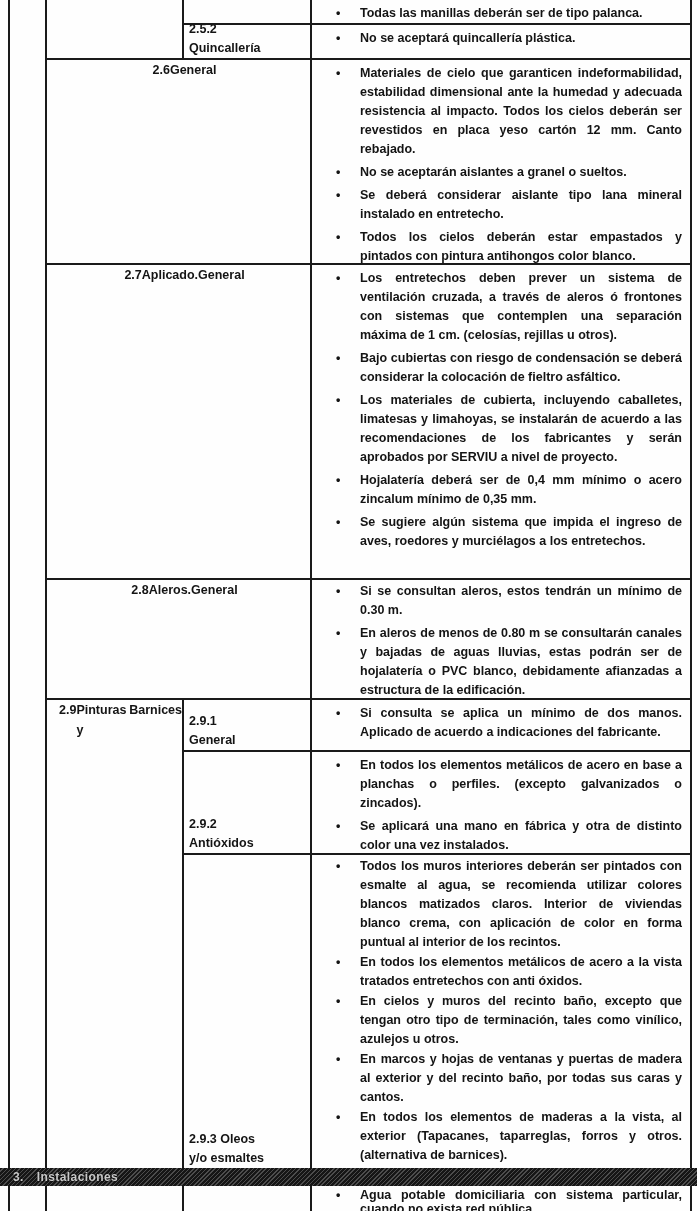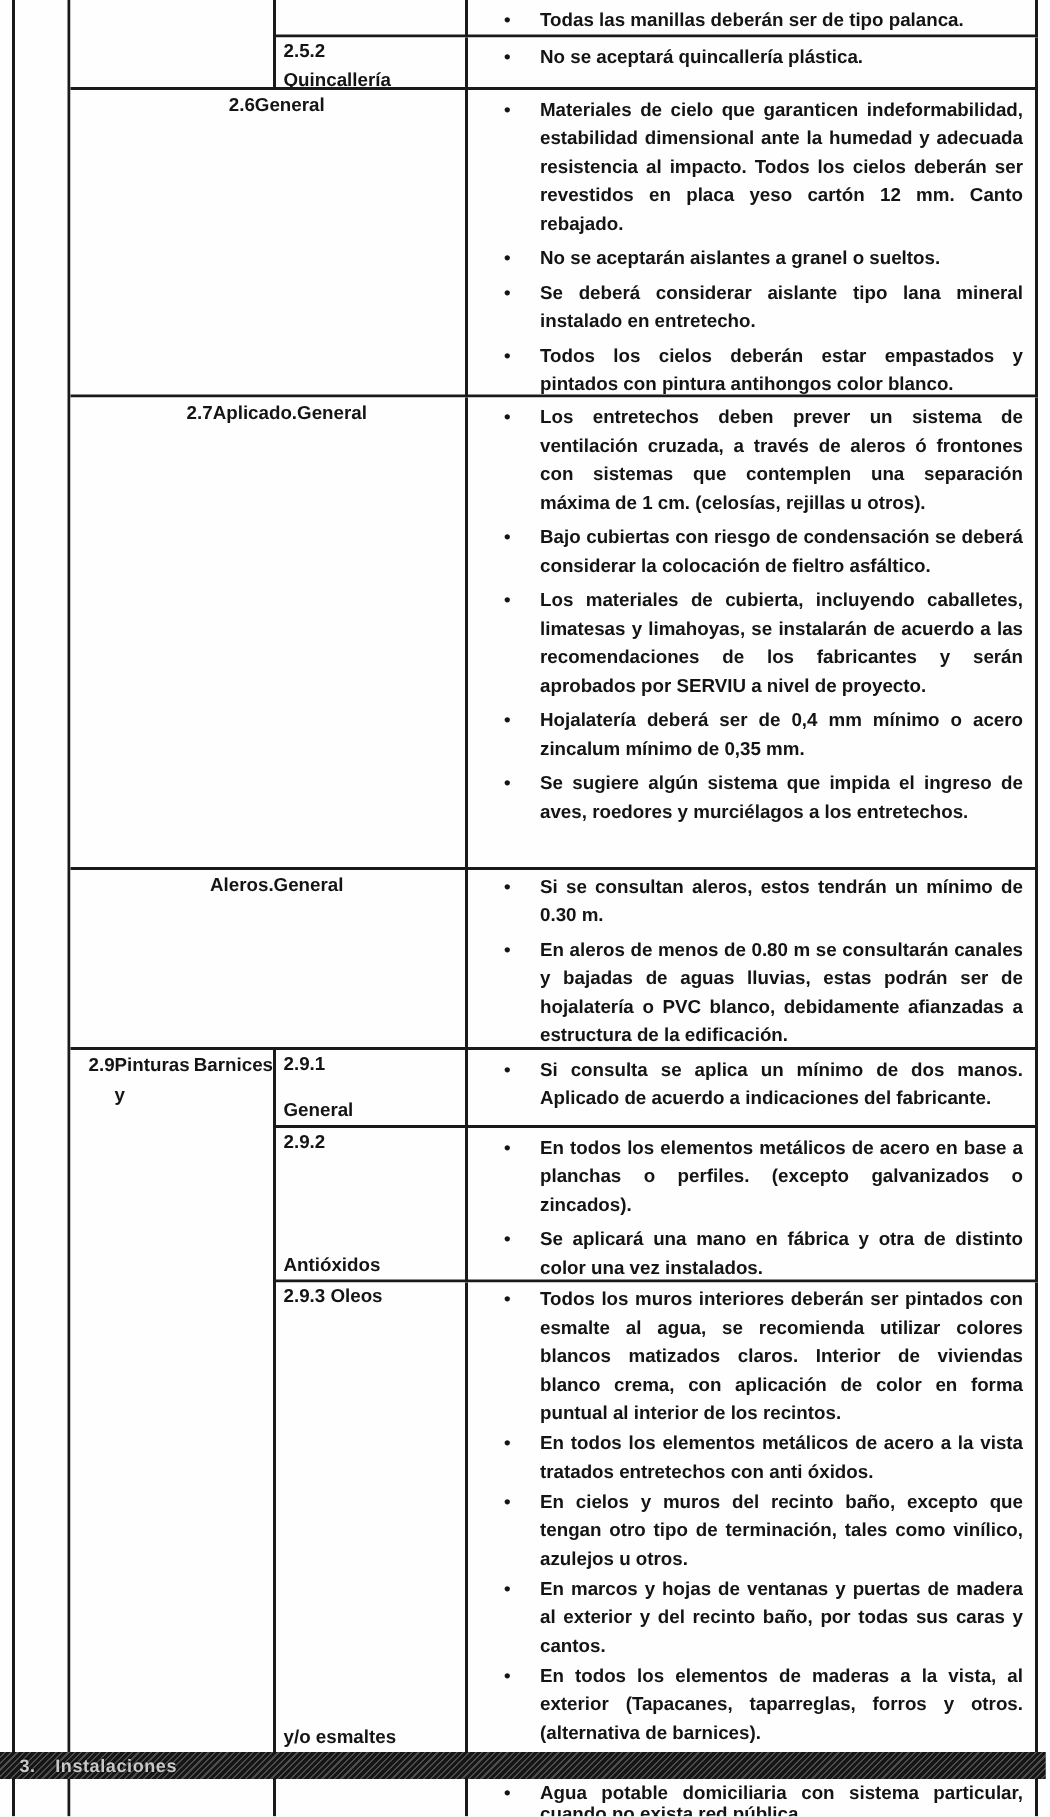--- a/index.html
+++ b/index.html
@@ -35,21 +35,21 @@
     overflow:hidden;
     box-sizing:border-box;
     background:#fefefe;
   }
   .nbb{border-bottom:none;}
   .sec{
     display:flex;justify-content:center;
     padding-left:12px;line-height:20px;
   }
   .sub{
-    display:flex;flex-direction:column;justify-content:space-between;
+    display:flex;flex-direction:column;justify-content:flex-end;
     padding-left:5px;padding-right:3px;line-height:19px;
   }
   .blts{padding:4px 8px 2px 20px;}
   .blts.pt2{padding-top:2px;}
   ul.blist{list-style:none;margin:0;padding:0;}
   ul.blist li{
     display:flex;align-items:flex-start;
     line-height:19px;
   }
   ul.blist li + li{margin-top:4px;}
@@ -154,20 +154,21 @@
             <span class="btxt">Hojalatería deberá ser de 0,4 mm mínimo o acero zincalum mínimo de 0,35 mm.</span>
           </li>
         <li>
             <span class="blt">•</span>
             <span class="btxt">Se sugiere algún sistema que impida el ingreso de aves, roedores y murciélagos a los entretechos.</span>
           </li>
       </ul>
     </div>
 
     <div class="cell sec" style="grid-area:5/2/6/4;">
+      <div>2.8</div>
       <div>Aleros.</div>
       <div>General</div>
     </div>
     <div class="cell blts pt2" style="grid-area:5/4/6/5;">
       <ul class="blist">
         <li>
             <span class="blt">•</span>
             <span class="btxt">Si se consultan aleros, estos tendrán un mínimo de 0.30 m.</span>
           </li>
         <li>

